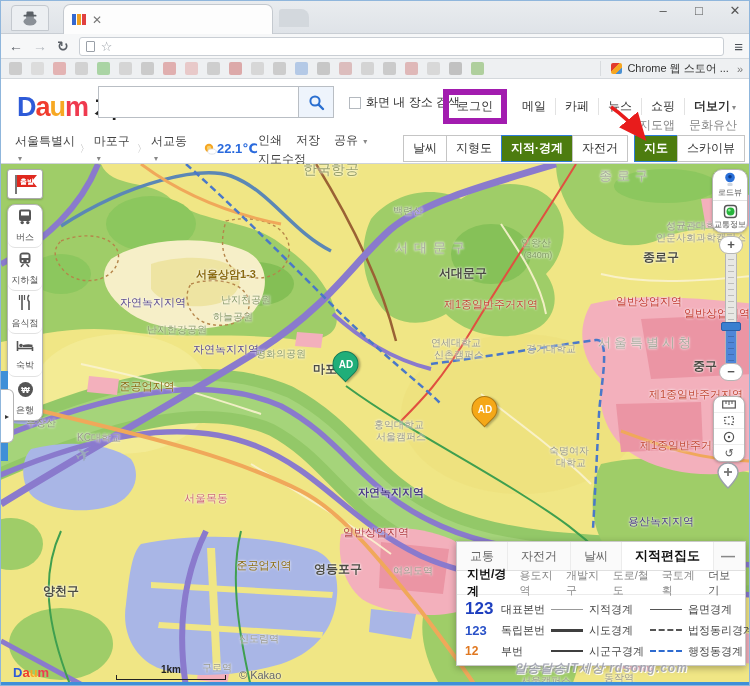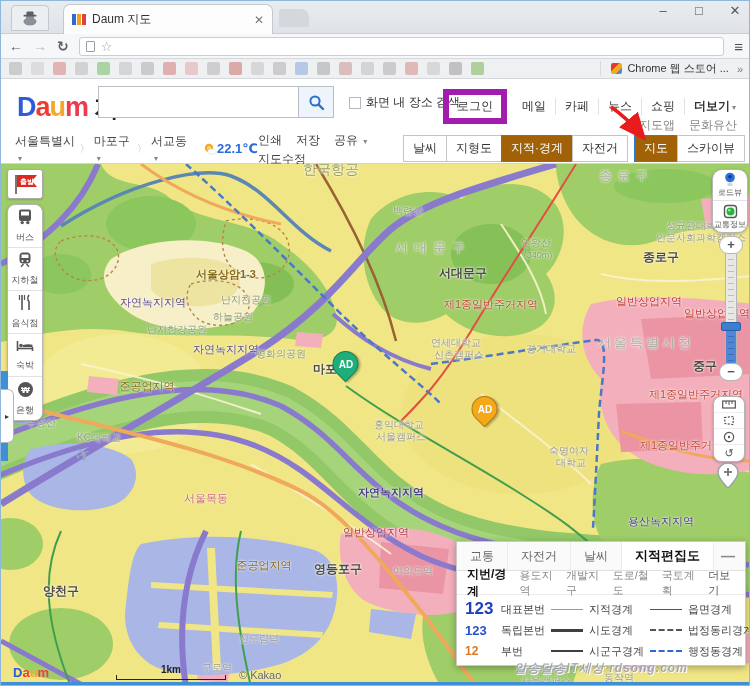--- a/index.html
+++ b/index.html
@@ -76,42 +76,42 @@
   .crumbs { display:flex; align-items:center; gap:4px; margin-left:14px; font-size:12px; color:#444; }
   .crumb .caret { margin-left:3px; }
   .crumb-sep { color:#aaa; font-size:10px; }
   .weather { display:flex; align-items:center; margin-left:12px; }
   .temp { color:#2a6add; font-weight:bold; font-size:13px; }
   .tb-right { margin-left:auto; display:flex; align-items:center; margin-right:6px; }
   .tb-act { font-size:12px; color:#444; margin-right:14px; white-space:nowrap; }
   .btngrp { display:flex; }
   .tbtn { font-size:12px; color:#333; background:#fff; border:1px solid #c5c5c5; padding:4px 9px;
     margin-left:-1px; white-space:nowrap; }
-  .tbtn.active { background:#a16207; border-color:#2e7ddb; color:#fff; font-weight:normal; }
+  .tbtn.active { background:#4d7c0f; border-color:#2e7ddb; color:#fff; font-weight:bold; }
   .grp2 { margin-left:7px; }
 
   
   .maparea { position:absolute; left:0; top:163px; width:750px; height:523px; overflow:hidden;
     background:#f0e685; }
   .mapsvg { position:absolute; left:0; top:0; }
   .mlabel { position:absolute; transform:translate(-50%,-50%); white-space:nowrap; z-index:5;
     text-shadow:0 0 2px rgba(255,255,255,.95), 0 0 3px rgba(255,255,255,.8); }
   .pinwrap { position:absolute; z-index:6; transform:translate(-50%,-100%); width:27px; height:33px; }
   .pinbody { width:26px; height:26px; border-radius:50% 50% 50% 0; transform:rotate(-45deg);
     border:1.5px solid rgba(0,0,0,.28); box-shadow:1px 2px 2px rgba(0,0,0,.25);
     display:flex; align-items:center; justify-content:center; }
   .pinbody span { transform:rotate(45deg); color:#fff; font-weight:bold; font-size:10px; }
 
   .startbox { position:absolute; left:6px; top:5px; width:36px; height:30px; background:#fff;
     border:1px solid #aaa; border-radius:3px; z-index:15; display:flex; align-items:center; justify-content:center;
     box-shadow:0 1px 2px rgba(0,0,0,.2); }
   .toolpill { position:absolute; left:6px; top:40px; width:36px; background:#fff; border:1px solid #b5b5b5;
     border-radius:8px; z-index:15; box-shadow:0 1px 3px rgba(0,0,0,.25); }
   .toolcell { height:43px; display:flex; flex-direction:column; align-items:center; justify-content:center;
-    gap:2px; border-bottom:1px solid #e2e2e2; }
+    gap:2px; border-bottom:1px solid #e2e2e2;border-radius:7px; }
   .toolcell:last-child { border-bottom:none; }
   .toolcell .lbl { font-size:9px; color:#555; }
   .edgehandle { position:absolute; left:0; top:207px; z-index:15; }
   .edgestrip { position:absolute; left:0; top:0; width:7px; height:90px; background:#3f8fd8; }
   .edgetab { position:absolute; left:0; top:18px; width:13px; height:54px; background:#fff;
     border:1px solid #b5b5b5; border-left:none; border-radius:0 6px 6px 0;
     display:flex; align-items:center; justify-content:center; font-size:8px; color:#333; }
 
   .rv-pill { position:absolute; left:711px; top:5px; width:36px; background:#fff; border:1px solid #b5b5b5;
     border-radius:10px; z-index:15; box-shadow:0 1px 3px rgba(0,0,0,.25); }
@@ -185,21 +185,20 @@
       <rect x="2.5" y="4.8" width="13" height="1.8" rx="0.9" fill="#5a6066"></rect>
       <rect x="5.5" y="1.5" width="7" height="4" rx="1" fill="#5a6066"></rect>
     </svg>
   </div>
   <div class="tab">
     <span class="tab-fav">
       <i style="background:#3468d0"></i>
         <i style="background:#f0a020"></i>
         <i style="background:#e04040"></i>
     </span>
-    <span class="tab-title">Daum 지도</span>
     <span class="tab-close">✕</span>
   </div>
   <div class="newtab-stub"></div>
   <div class="win-controls">
     <span>–</span>
     <span>□</span>
     <span>✕</span>
   </div>
 </div>
 

